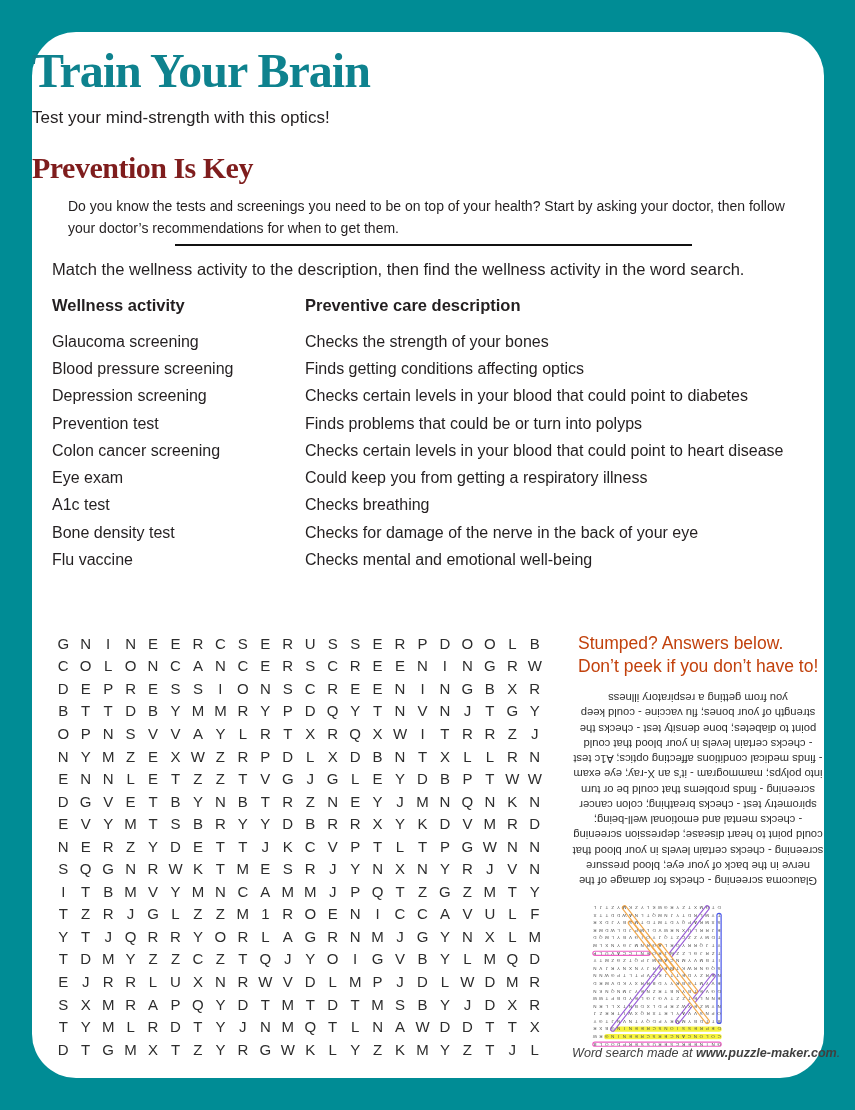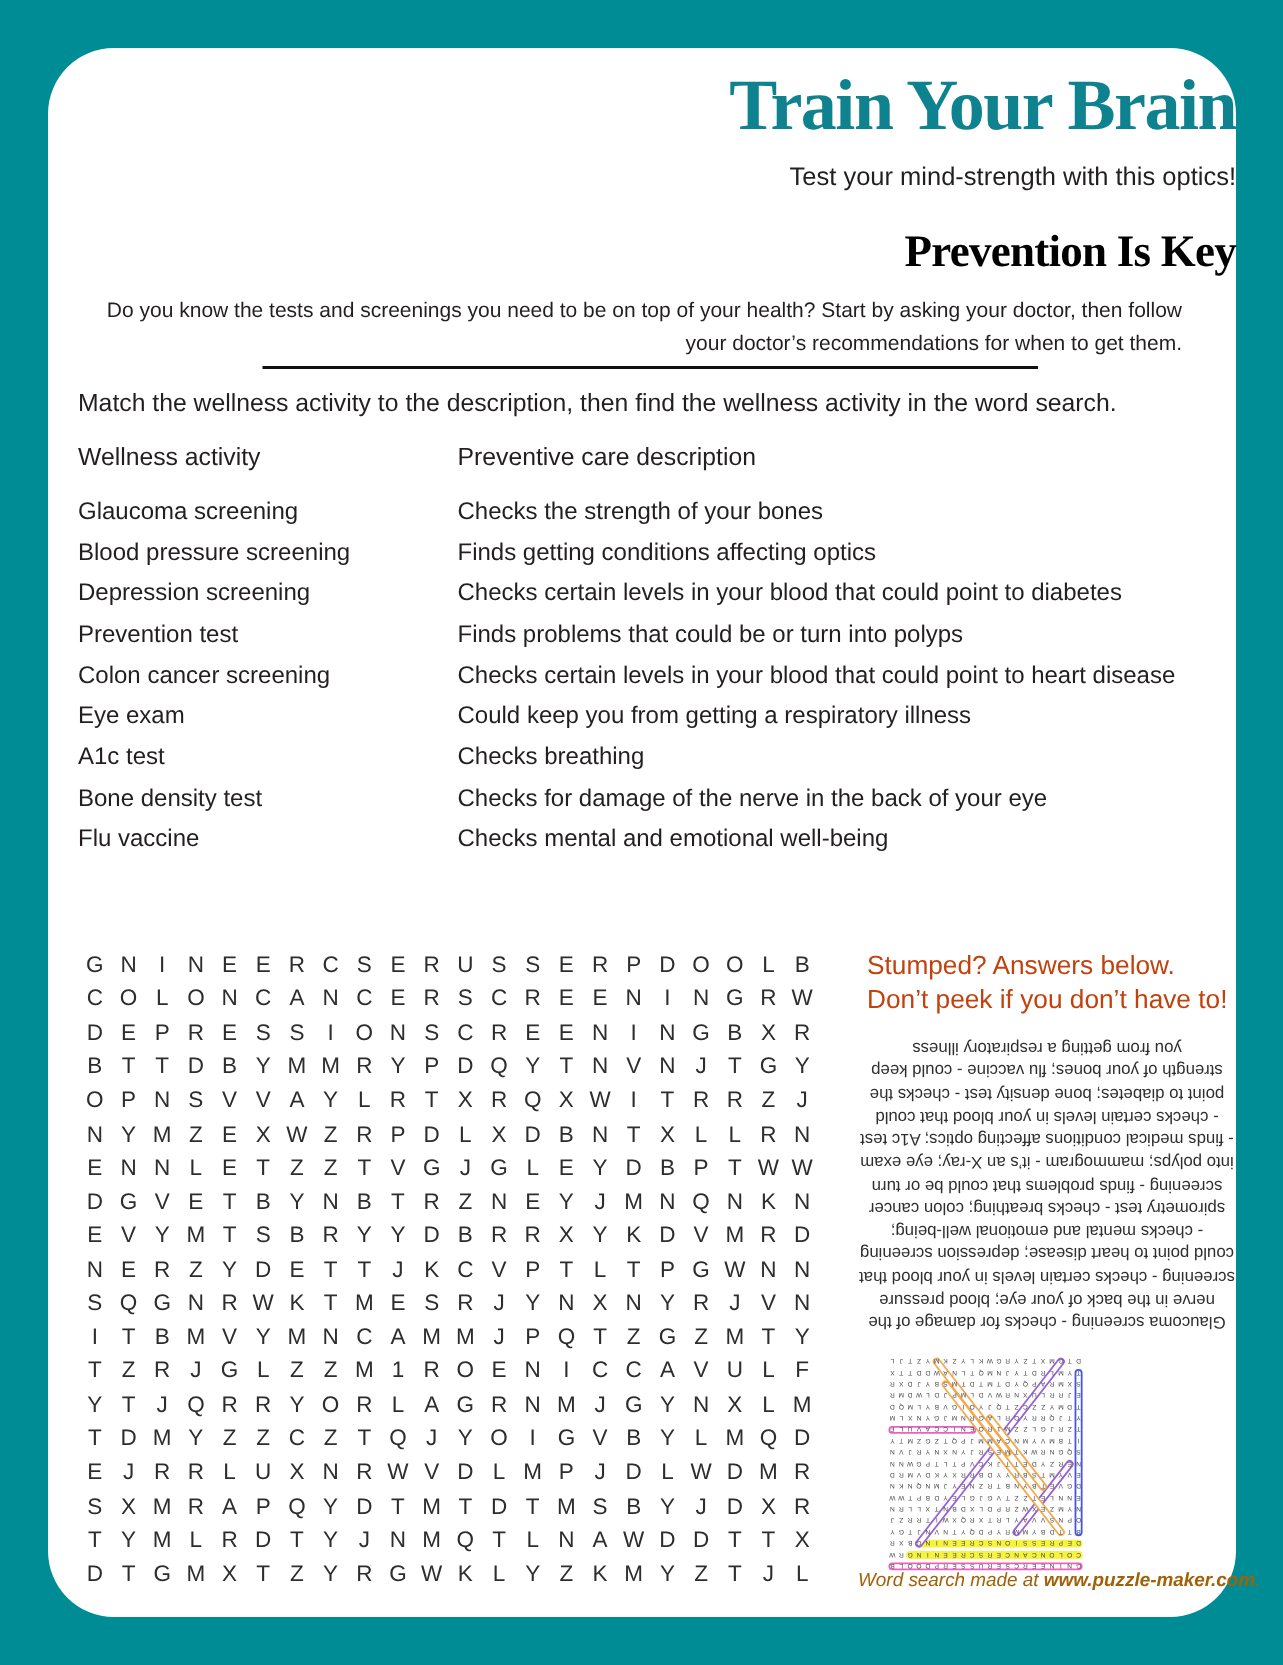--- a/index.html
+++ b/index.html
@@ -5,38 +5,38 @@
   html,body{margin:0;padding:0;}
   .page{
     position:relative;width:855px;height:1110px;background:#008c95;
     font-family:"Liberation Sans","DejaVu Sans",sans-serif;color:#231f20;overflow:hidden;
   }
   .card{
     position:absolute;left:32px;top:32px;width:792px;height:1046px;
     background:#ffffff;border-radius:44px;
   }
   
-  .hdr{position:absolute;top:14px;left:0;right:0;text-align:right;}
+  .hdr{position:absolute;top:14px;left:0;right:0;text-align:left;}
   .title{
     font-family:"Liberation Serif","DejaVu Serif",serif;font-weight:700;
     font-size:48px;line-height:1.05;color:#0e828e;letter-spacing:-1px;margin:0;
   }
   .subtitle{margin-top:12px;font-size:17px;color:#231f20;}
   .section-heading{
     font-family:"Liberation Serif","DejaVu Serif",serif;font-weight:700;
-    font-size:30px;line-height:1.05;color:#000000;margin-top:24px;letter-spacing:-0.5px;
+    font-size:30px;line-height:1.05;color:#7f1d1d;margin-top:24px;letter-spacing:-0.5px;
   }
   .intro{
     margin:12px auto 0;max-width:720px;font-size:14px;line-height:1.55;color:#231f20;
   }
   .divider{position:absolute;top:212px;left:143px;width:517px;border-top:2px solid #111;}
   .instruction{position:absolute;top:228px;left:20px;font-size:16.5px;color:#231f20;}
   
   .match-table{position:absolute;top:264px;left:20px;width:760px;font-size:16px;}
-  .mt-head{display:grid;grid-template-columns:253px 1fr;font-weight:400;font-size:16.5px;margin-bottom:13px;}
+  .mt-head{display:grid;grid-template-columns:253px 1fr;font-weight:700;font-size:16.5px;margin-bottom:13px;}
   .mt-body{display:grid;grid-template-columns:253px 1fr;grid-auto-rows:27.3px;align-items:center;}
   .mt-cell{white-space:nowrap;}
   
   .ws-grid{
     position:absolute;top:600px;left:20px;width:494px;
     display:grid;grid-template-columns:repeat(22,1fr);grid-auto-rows:22.55px;
     font-size:15px;color:#2d2d2d;
   }
   .ws-letter{display:flex;align-items:center;justify-content:center;}
   
@@ -45,21 +45,21 @@
   .answers-rot{
     position:absolute;top:58px;left:-6px;width:252px;
     transform:rotate(180deg);
     font-size:11.2px;line-height:1.36;text-align:center;color:#2f2f2f;
   }
   .mini-wrap{position:absolute;top:272px;left:14px;width:130px;height:144px;transform:rotate(180deg);}
   .mini-svg{width:130px;height:144px;display:block;}
   .mini-svg text{font-family:"Liberation Sans","DejaVu Sans",sans-serif;font-size:7.5px;fill:#4d4d4d;}
   .credit{
     position:absolute;top:414px;left:-6px;width:260px;white-space:nowrap;
-    font-style:italic;font-size:12.6px;color:#a16207;
+    font-style:italic;font-size:12.6px;color:#404040;
   }
   .credit b{font-weight:700;}
 </style>
 </head>
 <body>
 
 <div class="page">
   <div class="card">
 
     <div class="hdr">

